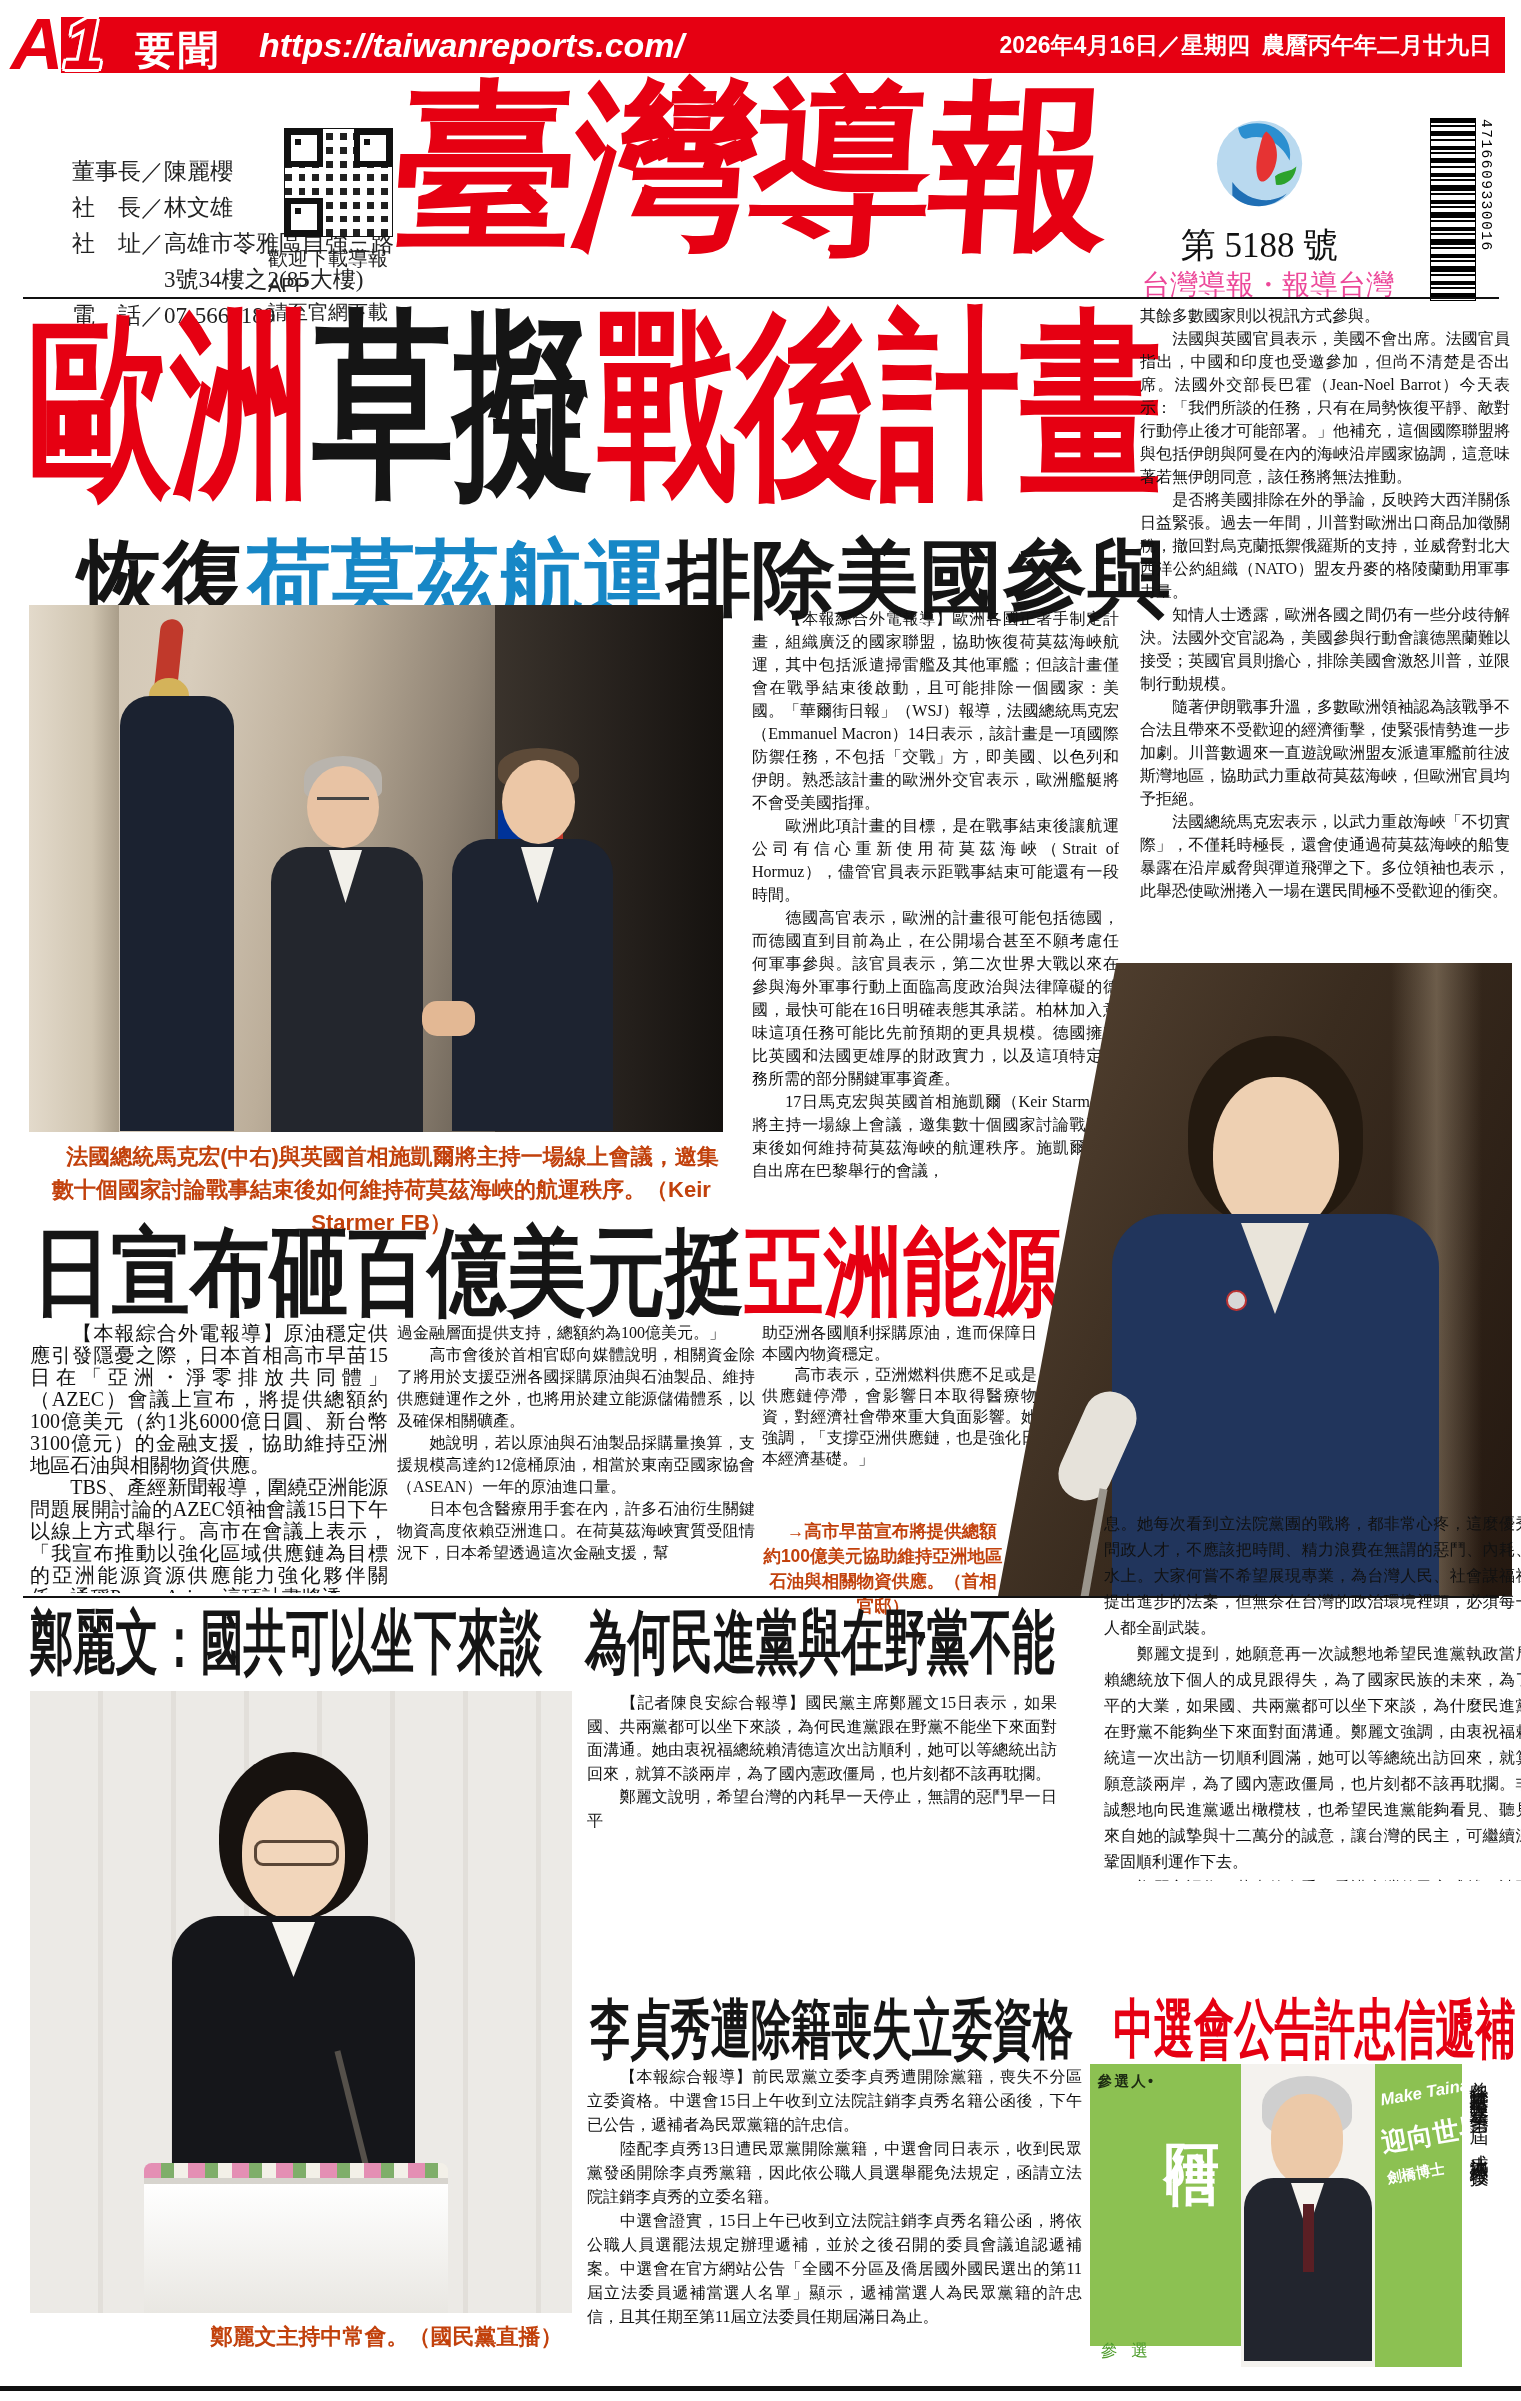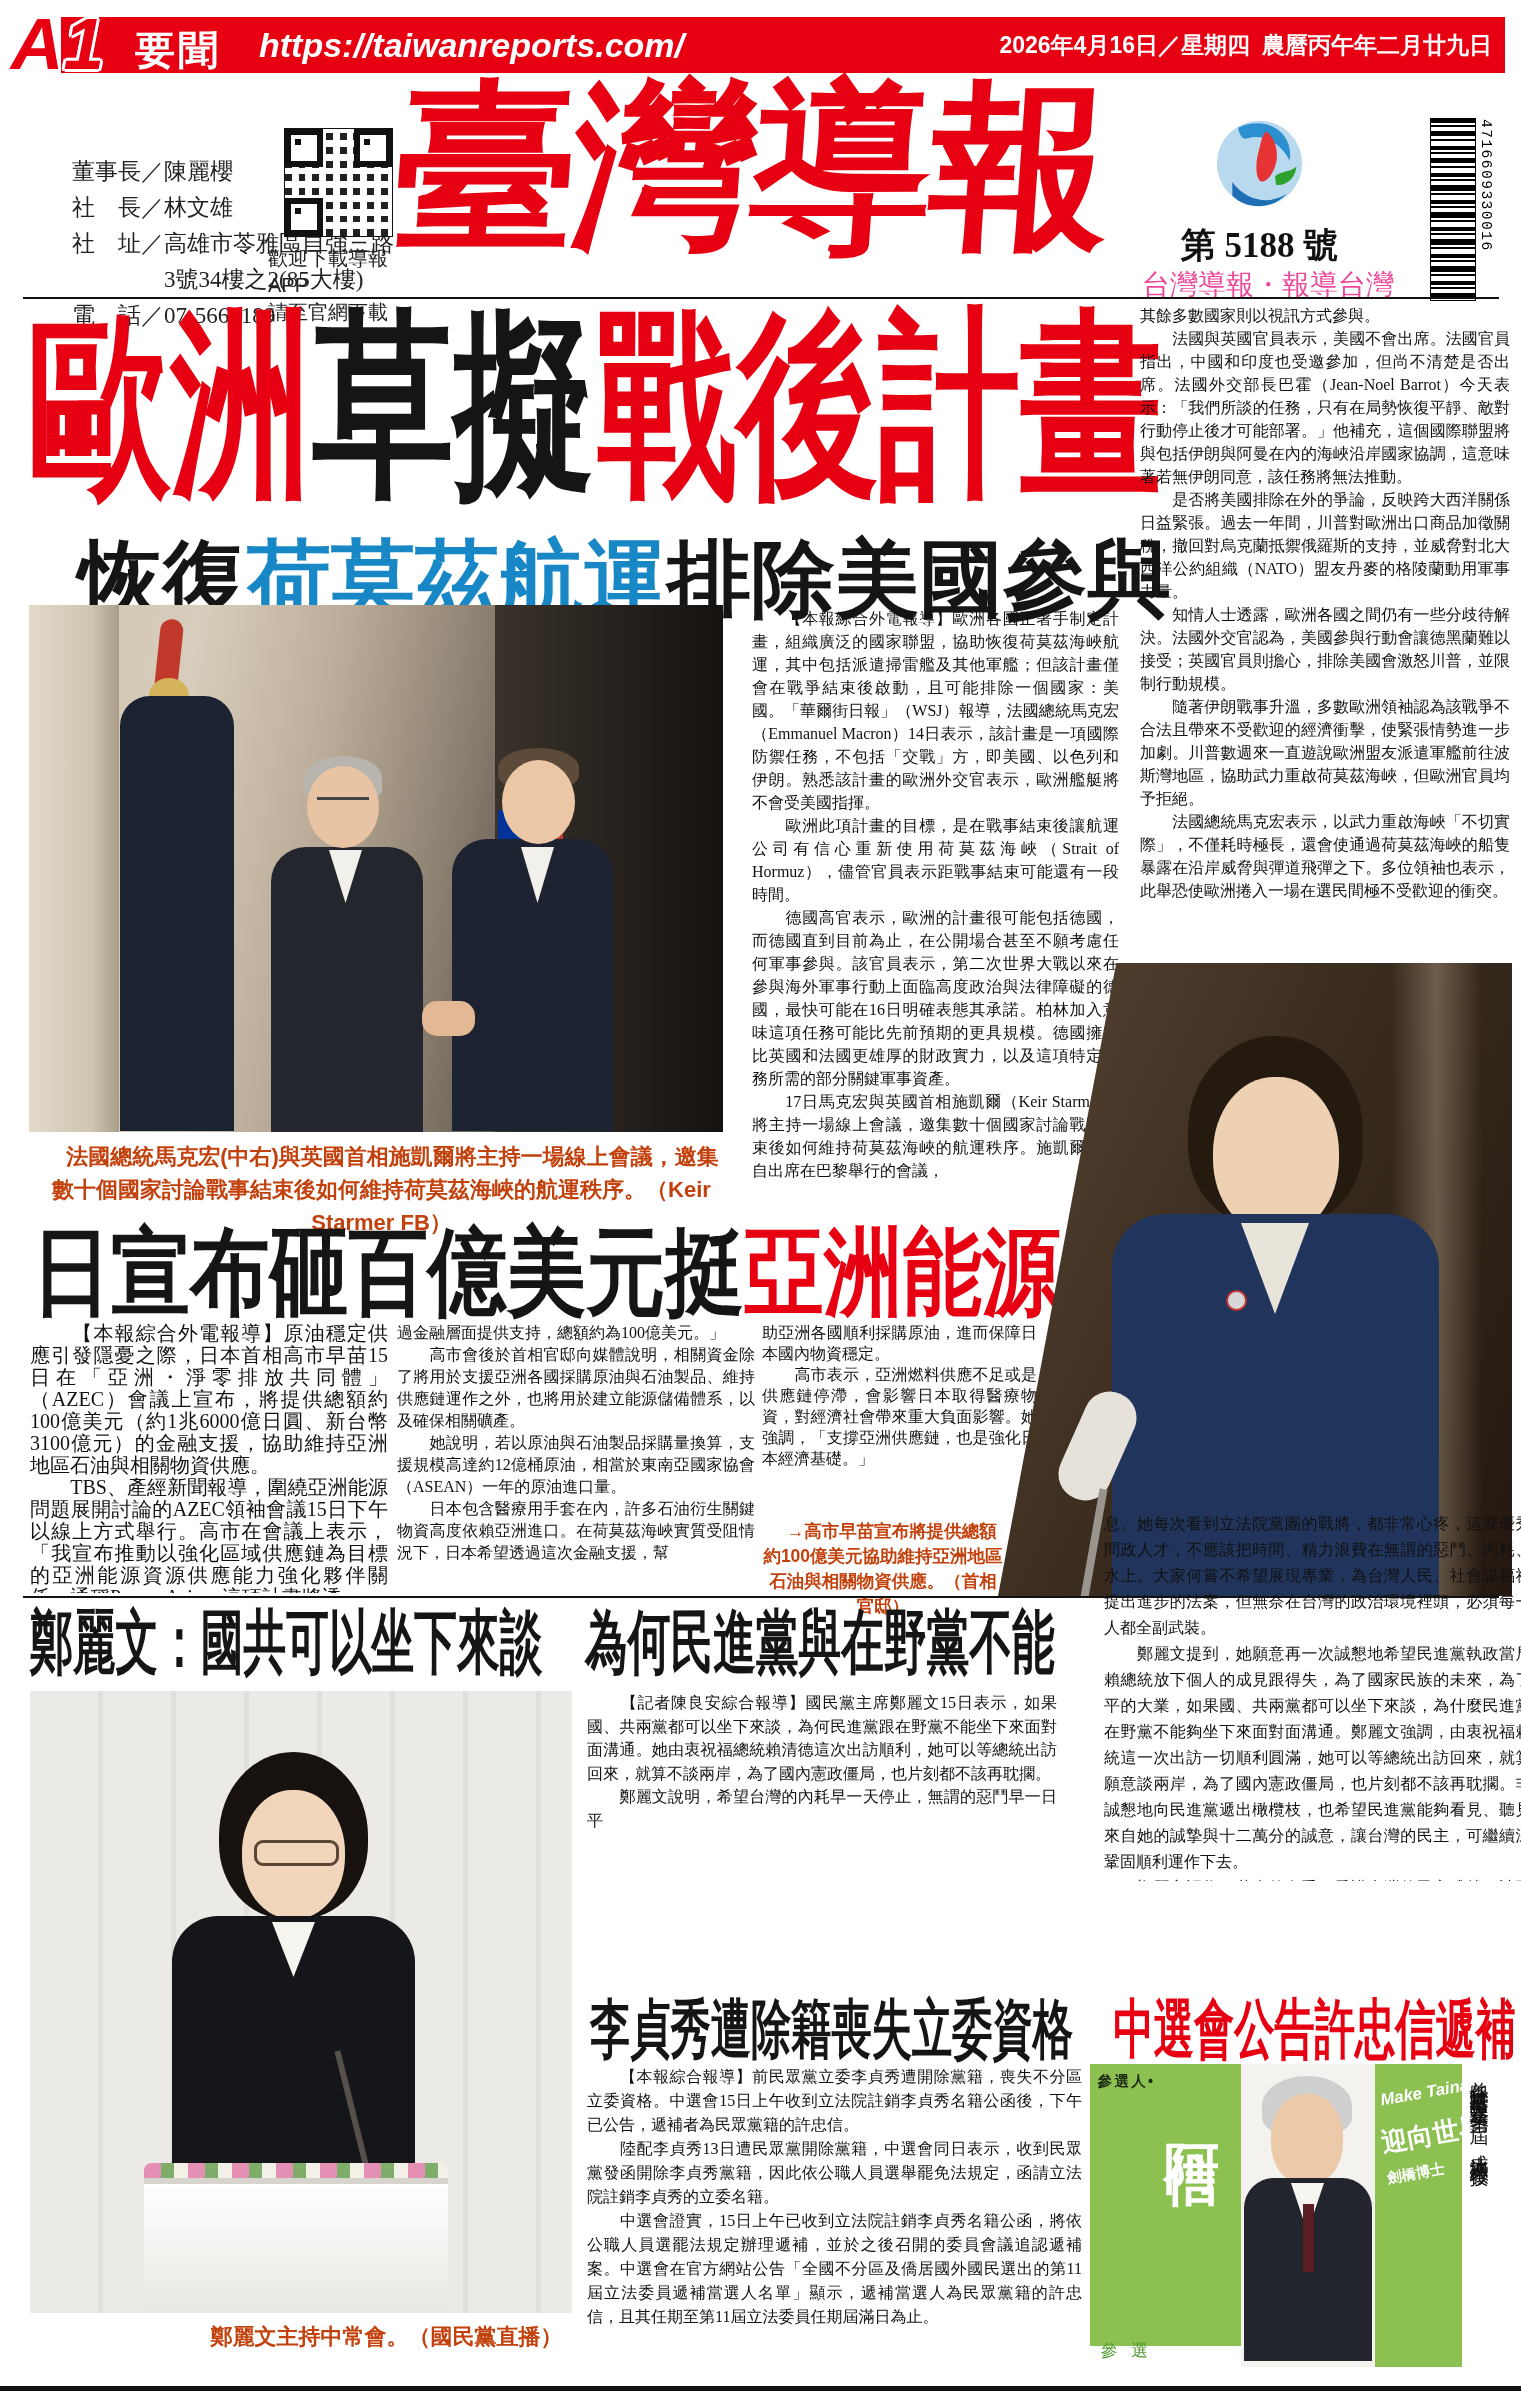--- a/index.html
+++ b/index.html
@@ -22,21 +22,21 @@
   .pubinfo{left:72px;top:154px;font-size:23px;line-height:36px;color:#222;}
   .pubinfo p{margin:0;}
   .qr{left:285px;top:129px;width:107px;height:107px;
       background:repeating-linear-gradient(0deg,#111 0 6.8px,#fff 6.8px 13.7px),repeating-linear-gradient(90deg,#111 0 6.8px,#fff 6.8px 13.7px);
       background-blend-mode:screen;outline:1.5px solid #111;}
   .qr .fs{position:absolute;width:26px;height:26px;border:6px solid #111;background:#fff;}
   .qr .fs::after{content:"";position:absolute;left:3.8px;top:3.8px;width:6px;height:6px;background:#111;}
   .qrcap{left:268px;top:245px;width:152px;font-size:20px;line-height:27px;color:#222;}
   .mast-title{left:396px;top:73px;width:730px;font-size:181px;line-height:1.05;font-weight:900;color:#e60012;
       letter-spacing:-3px;transform:skewX(-4deg);white-space:nowrap;}
-  .issue{left:1138px;top:222px;width:243px;text-align:center;font-size:35px;font-weight:700;color:#111;}
+  .issue{left:1138px;top:222px;width:243px;text-align:center;font-size:35px;font-weight:400;color:#111;}
   .slogan{left:1112px;top:266px;width:312px;text-align:center;font-size:28px;color:#ec4899;}
   .barcode{left:1431px;top:119px;width:44px;height:181px;
       background:repeating-linear-gradient(180deg,#000 0 3.8px,#fff 3.8px 6px,#000 6px 7.6px,#fff 7.6px 12px,#000 12px 17.5px,#fff 17.5px 20px,#000 20px 22px,#fff 22px 27px);
       outline:0.8px solid #000;}
   .barcode-num{left:1478px;top:119px;height:183px;writing-mode:vertical-lr;font-size:14.5px;letter-spacing:1.5px;color:#000;}
   .rule{background:#111;}
 
   
   .h-scale{display:inline-block;transform-origin:left top;white-space:nowrap;font-weight:900;}
   .hl-red{color:#e60012;} .hl-black{color:#151515;} .hl-blue{color:#1787c6;}

